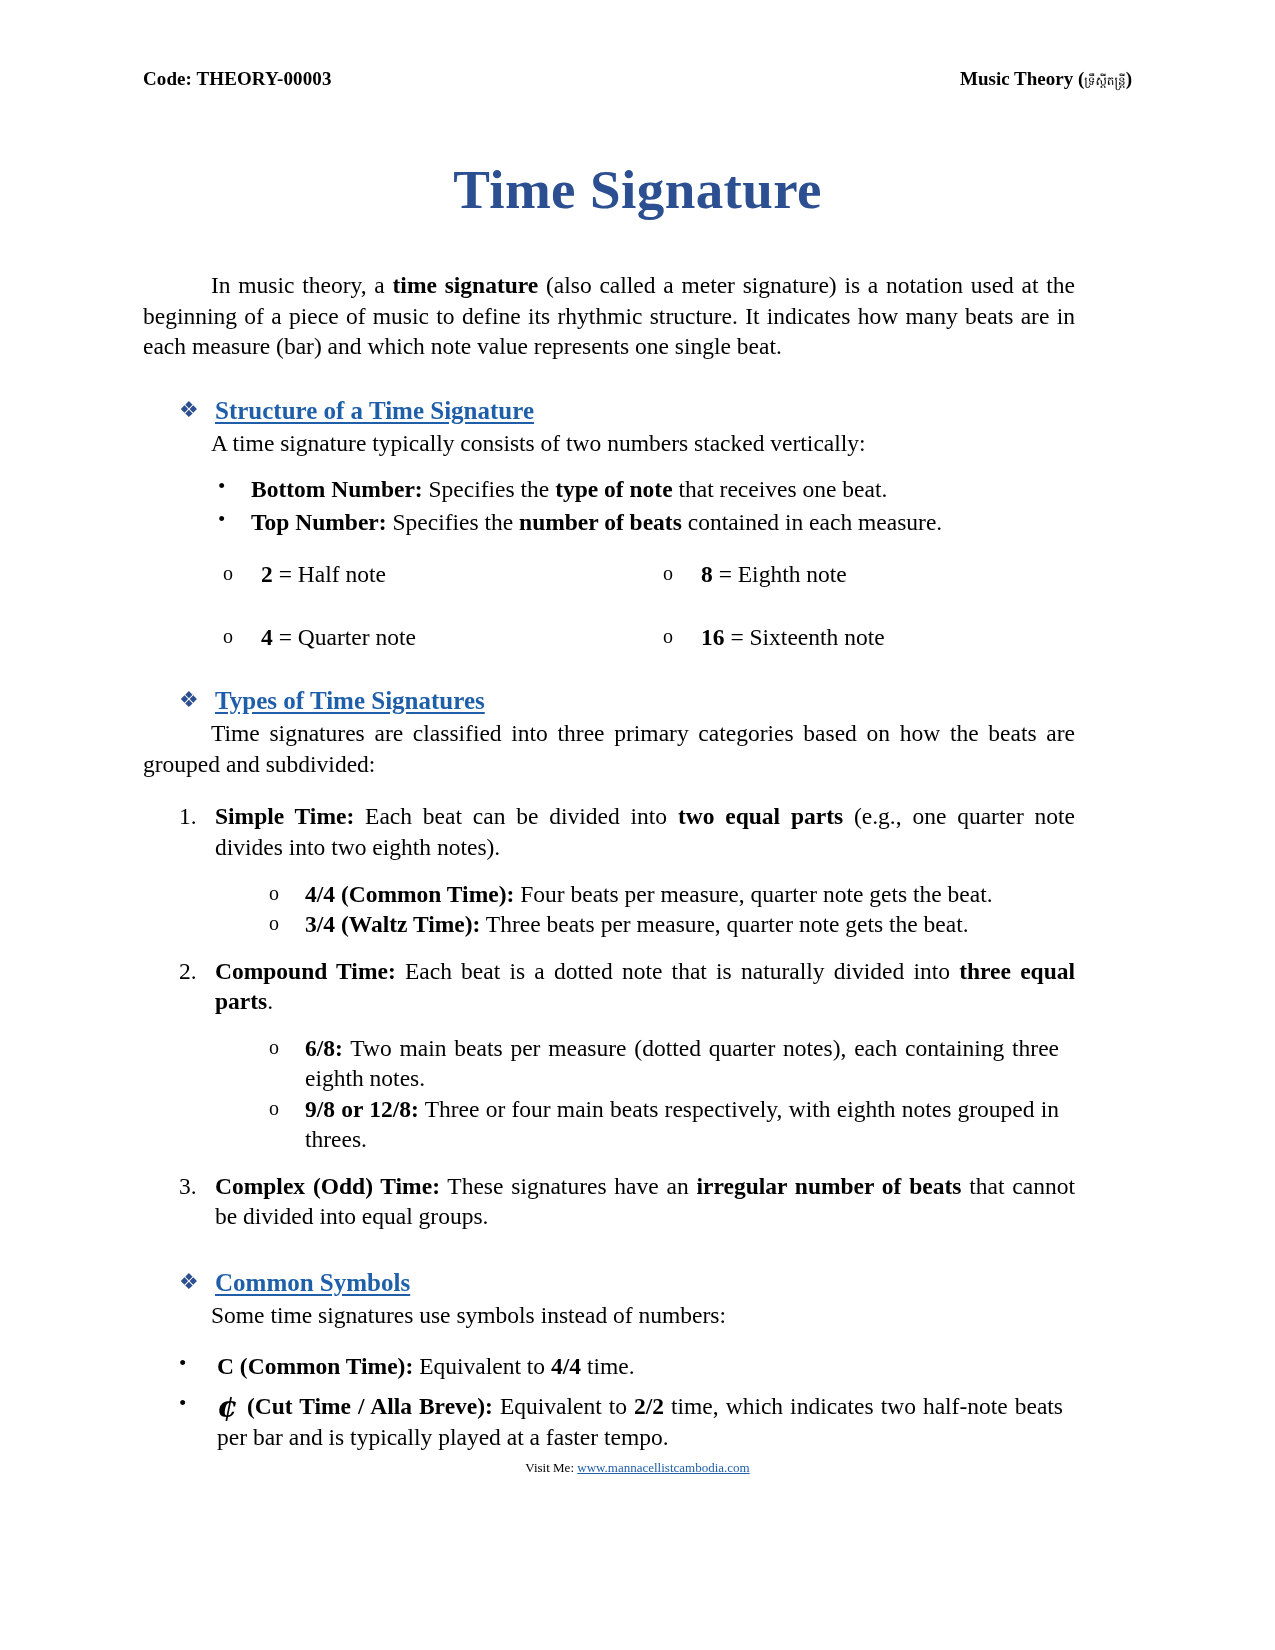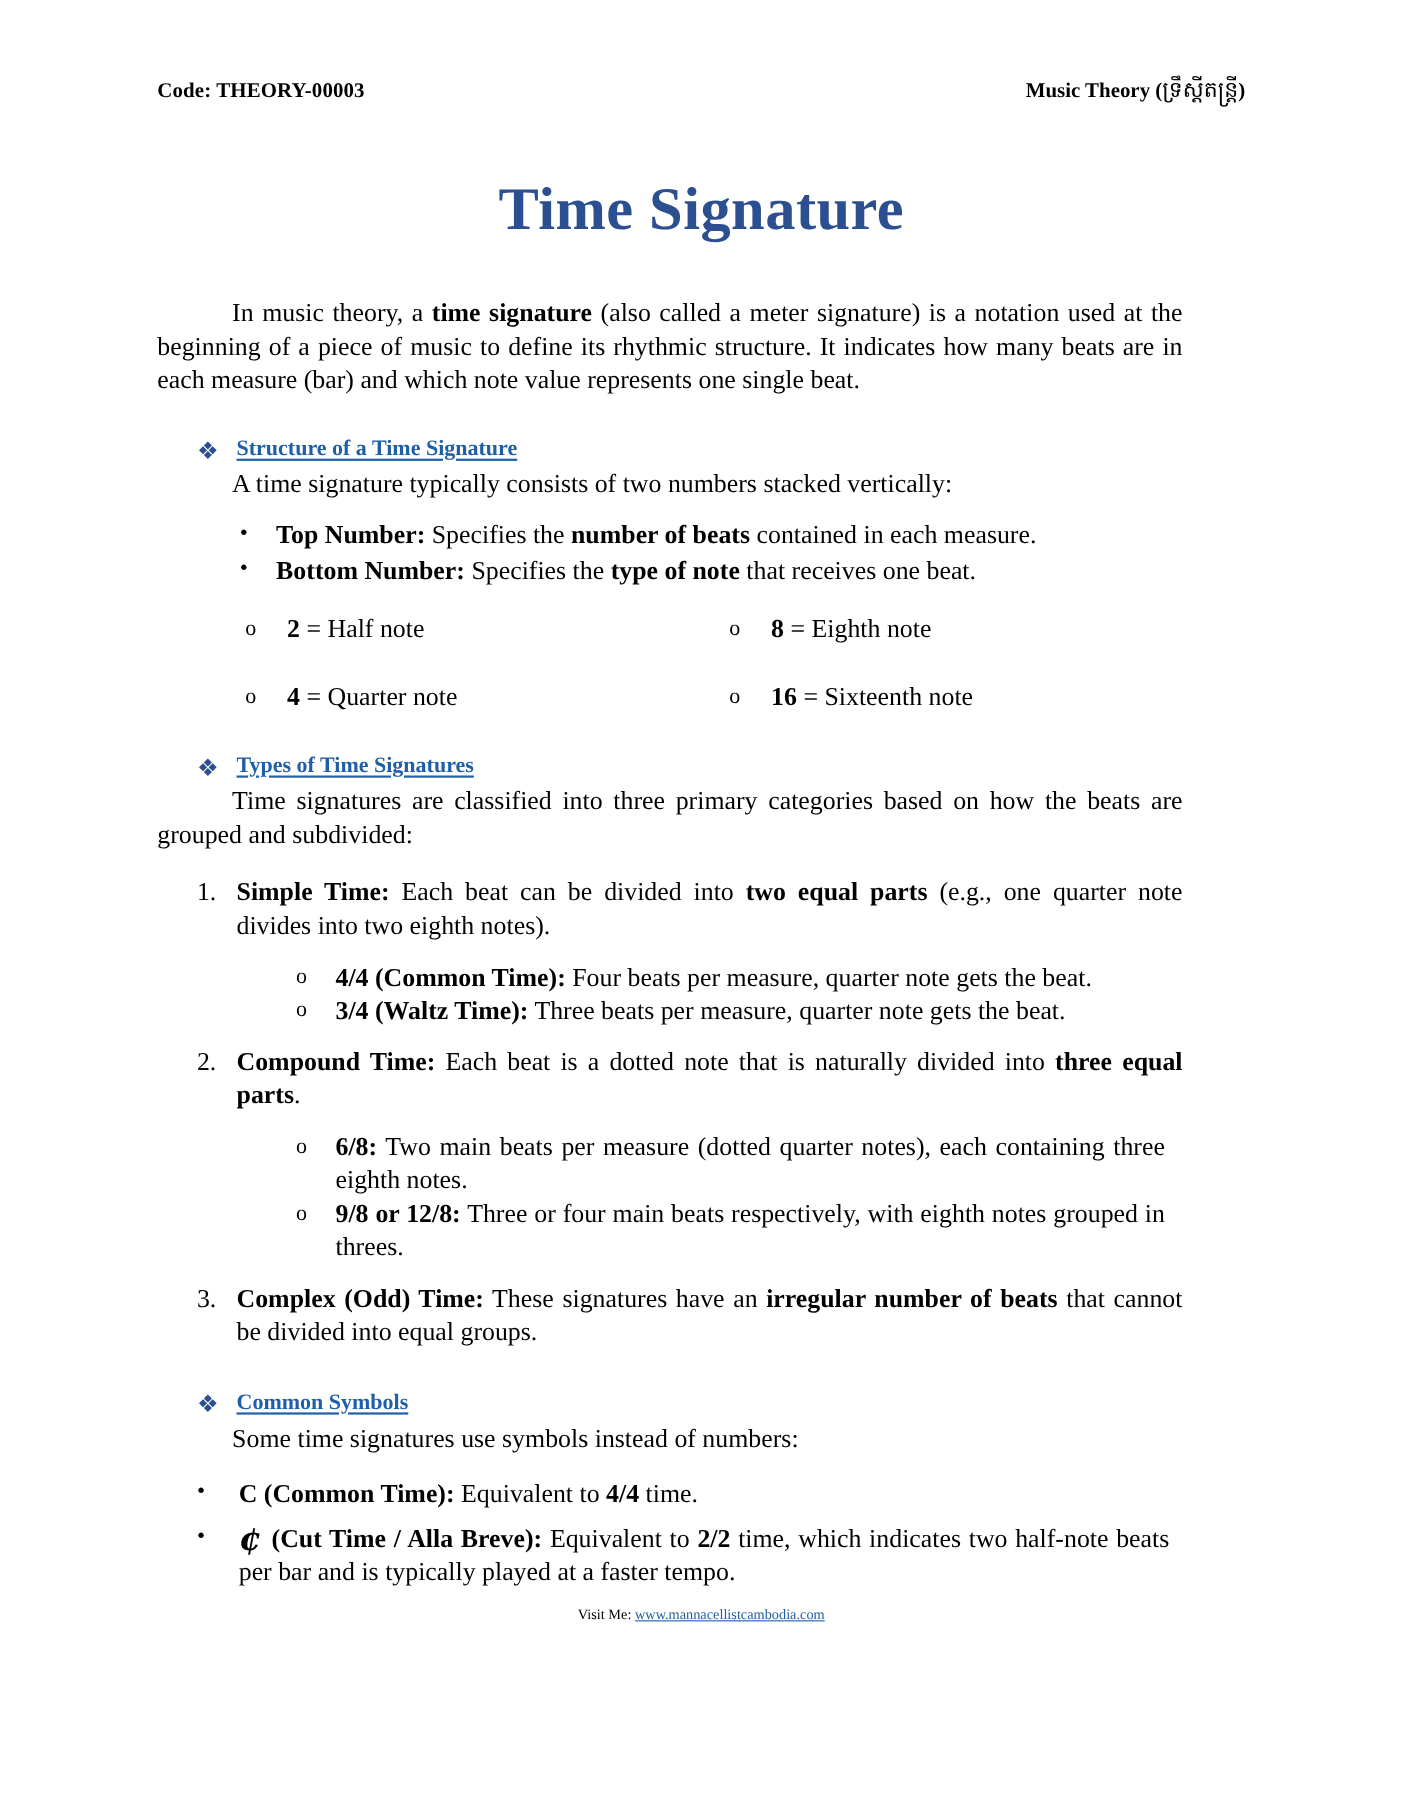--- a/index.html
+++ b/index.html
@@ -34,21 +34,21 @@
     justify-content: space-between;
     align-items: baseline;
     font-size: 19px;
     font-weight: bold;
   }
   .header .code { white-space: nowrap; letter-spacing: 0.1px; }
   .header .subject { white-space: nowrap; }
   .khmer {
     font-family: "DejaVu Sans", "Liberation Sans", sans-serif;
     font-weight: normal;
-    font-size: 20px;
+    font-size: 12px;
   }
 
   
   .doc-title {
     position: absolute;
     top: 158px;
     left: 0;
     width: 1275px;
     text-align: center;
     color: #2C4F91;
@@ -85,21 +85,21 @@
     width: 36px;
     flex: 0 0 36px;
     text-align: left;
     padding-left: 36px;
     box-sizing: content-box;
     line-height: 1.25;
   }
   .section-head .htext {
     color: #1F5FA9;
     font-weight: bold;
-    font-size: 20px;
+    font-size: 25px;
     text-decoration: underline;
     text-underline-offset: 3px;
     line-height: 1.2;
   }
   .sub-line {
     margin: 2px 0 0 68px;
     text-align: left;
   }
   .sub-line.justified {
     text-align: justify;
@@ -244,22 +244,22 @@
 
     <p class="intro"><span>In music theory, a </span><b>time signature</b><span> (also called a meter signature) is a notation used at the beginning of a piece of music to define its rhythmic structure. It indicates how many beats are in each measure (bar) and which note value represents one single beat.</span></p>
 
     <div class="section-head">
       <span class="dbullet">❖</span>
       <span class="htext">Structure of a Time Signature </span>
     </div>
     <div class="sub-line">A time signature typically consists of two numbers stacked vertically:</div>
 
     <ul class="disc">
+      <li><b>Bottom Number:</b><span> Specifies the </span><b>type of note</b><span> that receives one beat.</span></li>
       <li><b>Top Number:</b><span> Specifies the </span><b>number of beats</b><span> contained in each measure.</span></li>
-      <li><b>Bottom Number:</b><span> Specifies the </span><b>type of note</b><span> that receives one beat.</span></li>
     </ul>
 
     <div class="two-col">
       <div class="ocell"><b>2</b><span> = Half note</span></div>
       <div class="ocell"><b>8</b><span> = Eighth note</span></div>
       <div class="ocell"><b>4</b><span> = Quarter note</span></div>
       <div class="ocell"><b>16</b><span> = Sixteenth note</span></div>
     </div>
 
     <div class="section-head">

